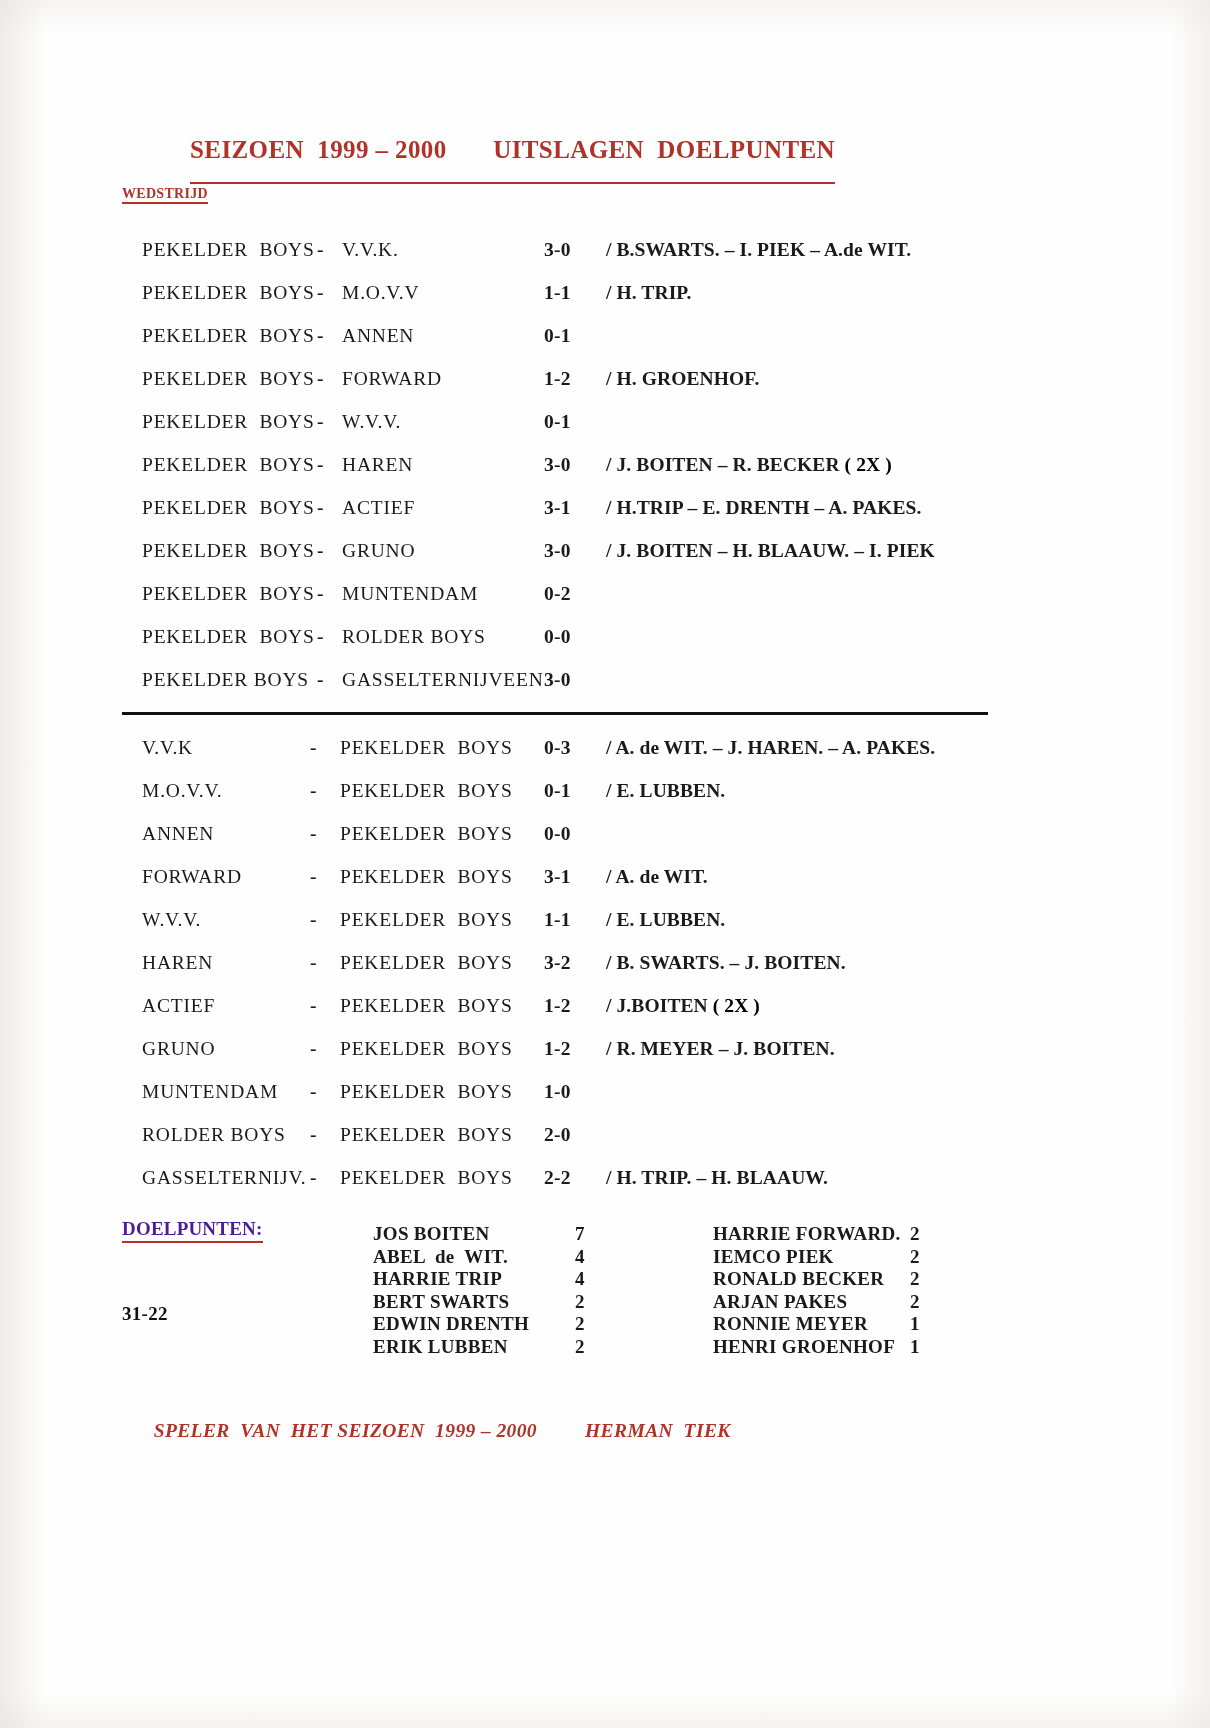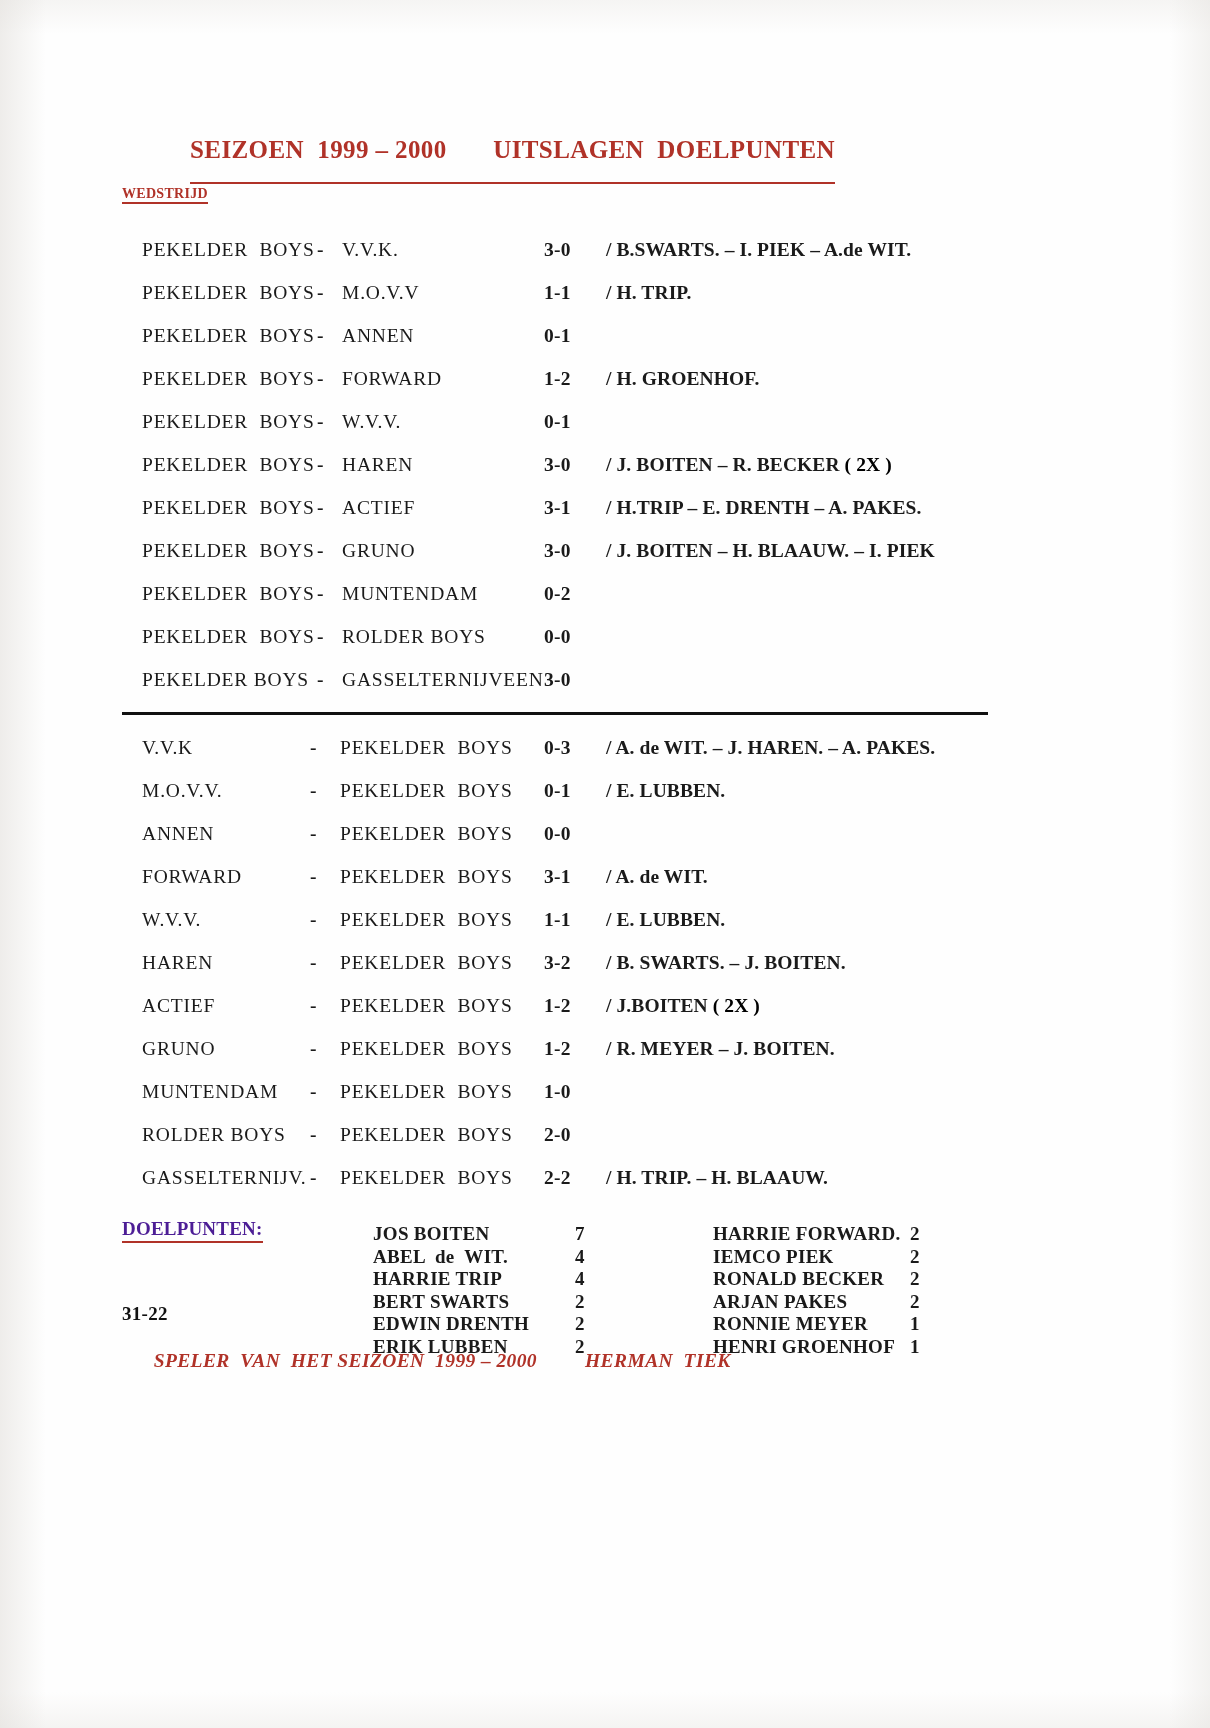--- a/index.html
+++ b/index.html
@@ -156,21 +156,21 @@
   .s-count1 { left: 527px; }
   .s-name2  { left: 665px; }
   .s-count2 { left: 862px; }
 
   #scorer-list { position: absolute; left: 0; top: 4px; width: 970px; margin-left: 48px; }
 
   
   .footer-line {
     position: absolute;
     left: 122px;
-    top: 1328px;
+    top: 1398px;
     font-size: 19.5px;
     font-weight: bold;
     font-style: italic;
     color: #b03228;
     white-space: pre;
     letter-spacing: 0.4px;
   }
   .footer-line .fl-name { margin-left: 48px; }
 </style>
 </head>

